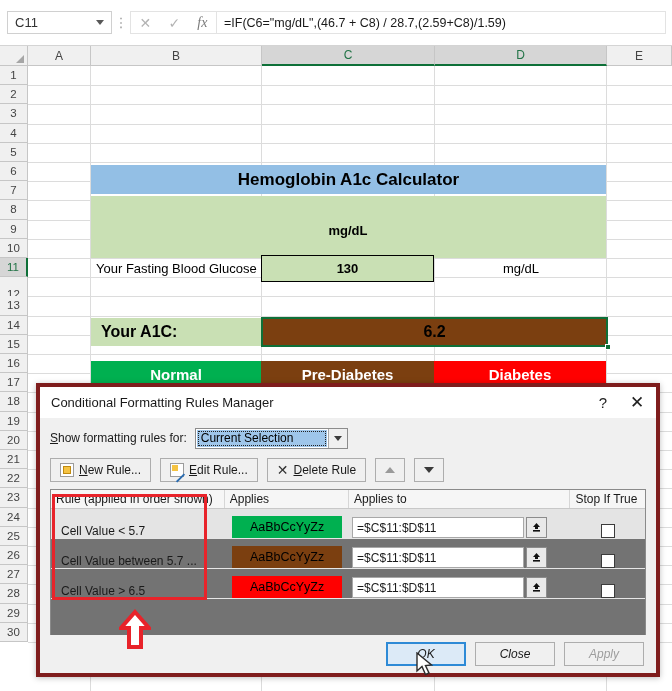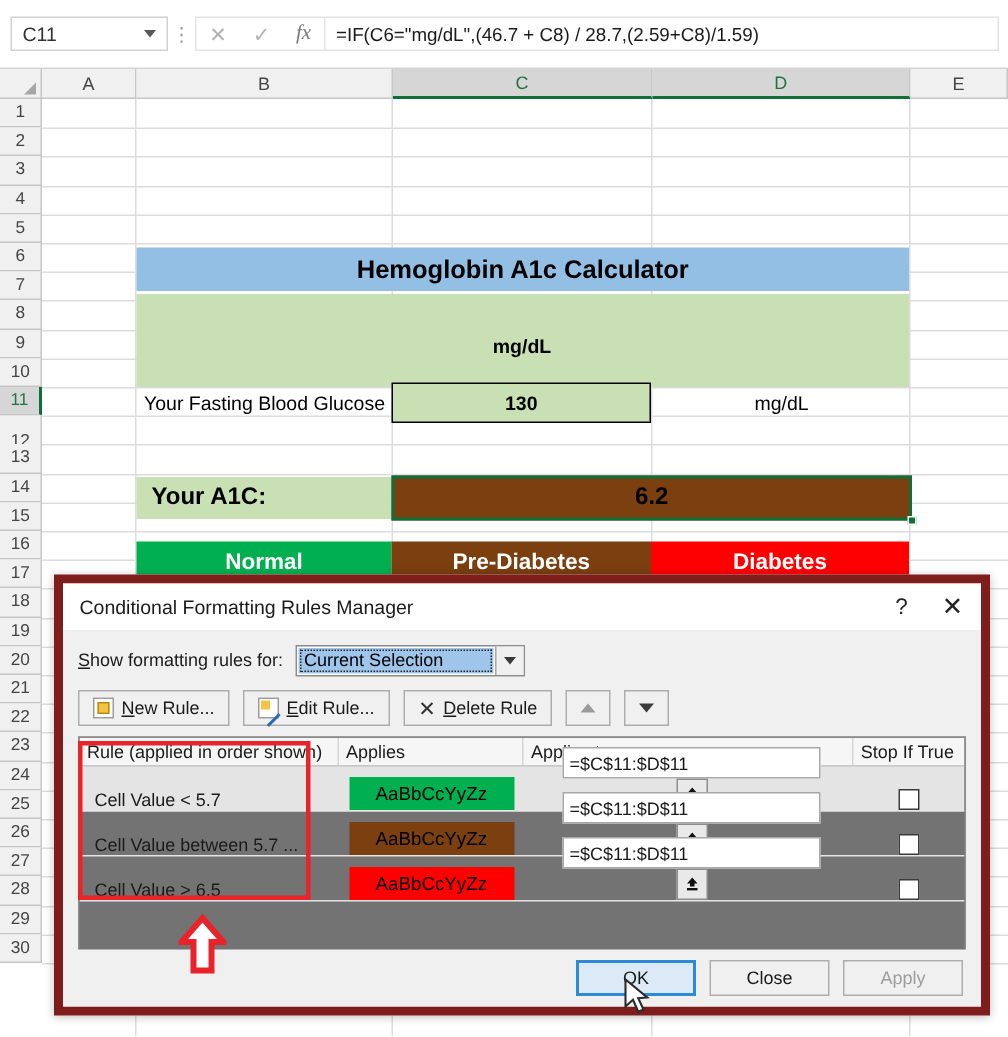--- a/index.html
+++ b/index.html
@@ -125,21 +125,21 @@
   .cat { position: absolute; color: #fff; font-weight: bold; display: flex; align-items: center; justify-content: center; }
   .cat.normal { background: #00B050; }
   .cat.pre { background: #7B3F10; }
   .cat.diab { background: #FF0000; }
 
   
   .dialog {
     position: absolute; left: 36px; top: 383px;
     width: 624px; height: 294px;
     background: #f0f0f0;
-    border: 6px solid #7f1d1d;
+    border: 4px solid #7f1d1d;
     box-shadow: 0 1px 6px rgba(0,0,0,0.25);
     font-size: 12px; color: #1a1a1a;
   }
   .dlg-titlebar {
     height: 31px; background: #ffffff;
     display: flex; align-items: center;
     padding: 0 2px 0 11px;
   }
   .dlg-title { flex: 1; font-size: 13px; color: #1a1a1a; }
   .dlg-help, .dlg-close {
@@ -227,21 +227,21 @@
 
   .rule-row { display: flex; height: 30px; align-items: flex-end; border-bottom: 1px solid #e6e6e6; }
   .rule-row.selected { background: #e4e4e4; }
   .rule-name { width: 182px; padding-left: 10px; font-size: 12px; color: #1a1a1a; overflow: hidden; white-space: nowrap; }
   .rule-fmt { width: 130px; display: flex; align-items: center; justify-content: center; }
   .fmt-swatch {
     width: 110px; height: 22px;
     display: flex; align-items: center; justify-content: center;
     font-size: 12.5px; color: #000;
   }
-  .rule-app { width: 232px; display: flex; align-items: center; padding-left: 3px; flex-direction: column; }
+  .rule-app { width: 232px; display: flex; align-items: center; padding-left: 3px; }
   .app-input {
     width: 172px; height: 21px;
     border: 1px solid #a8a8a8; background: #fff;
     display: flex; align-items: center; padding-left: 4px;
     font-size: 12px; color: #1a1a1a;
   }
   .app-picker {
     width: 21px; height: 21px; margin-left: 2px;
     border: 1px solid #8c8c8c; background: #e9e9e9;
     display: flex; align-items: center; justify-content: center;
@@ -261,21 +261,21 @@
   .dlg-footer {
     position: absolute; left: 0; bottom: 0; width: 100%;
     height: 38px; background: #f0f0f0;
     display: flex; align-items: center; justify-content: flex-end;
     padding-right: 12px; gap: 9px;
   }
   .fbtn {
     width: 80px; height: 24px;
     background: #f0f0f0; border: 1px solid #adadad;
     display: flex; align-items: center; justify-content: center;
-    font-size: 12px; color: #1a1a1a; cursor: default;
+    font-size: 12px; color: #1a1a1a; cursor: default; font-style: italic;
   }
   .fbtn.default { background: #dceaf7; border: 2px solid #2e8ad6; }
   .fbtn.disabled { color: #9d9d9d; }
   .cursor-arrow { position: absolute; left: 416px; top: 652px; z-index: 40; }
 </style>
 </head>
 <body>
 
 <div id="app">
 

